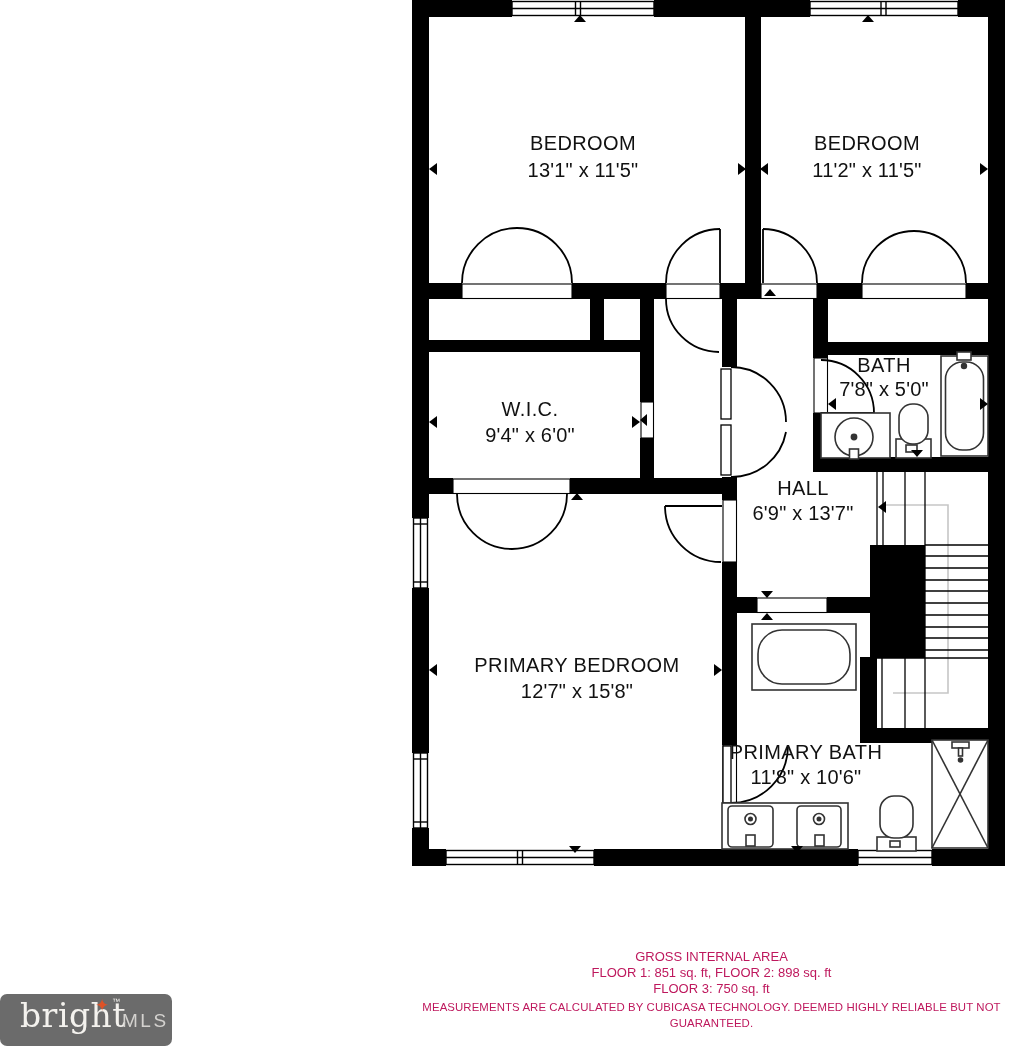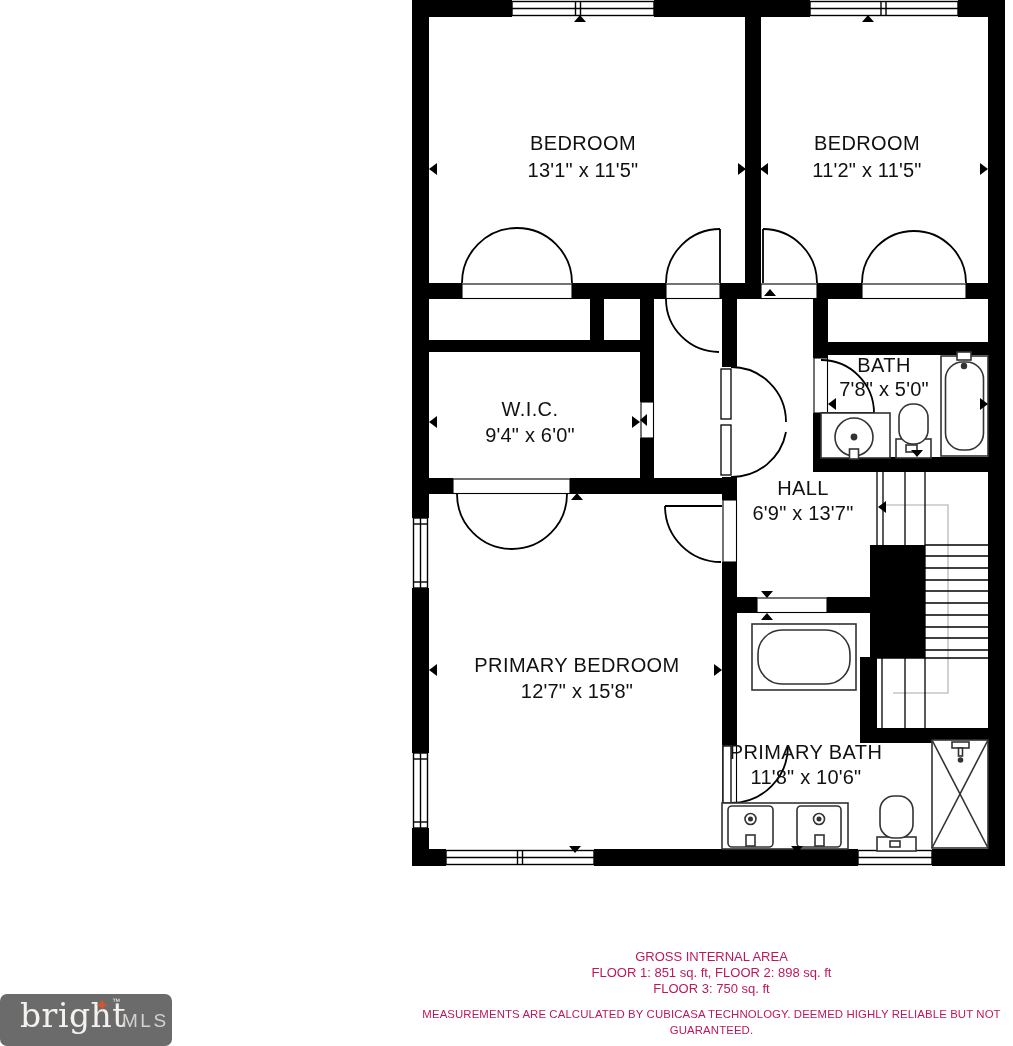--- a/index.html
+++ b/index.html
@@ -4,21 +4,21 @@
 <style>
   html,body{margin:0;padding:0;background:#ffffff;}
   body{width:1013px;height:1046px;position:relative;overflow:hidden;
        font-family:"Liberation Sans",sans-serif;}
   #stage{position:absolute;inset:0;}
   svg text{font-family:"Liberation Sans",sans-serif;fill:#111;}
   .room-name{font-size:20px;letter-spacing:.4px;}
   .room-dims{font-size:20px;letter-spacing:.2px;}
   .footer{position:absolute;left:418px;right:8px;top:949px;text-align:center;
           color:#be185d;font-size:13px;line-height:16.2px;font-weight:500;}
-  .footer .disclaimer{font-size:11.4px;letter-spacing:.1px;margin-top:8px;}
+  .footer .disclaimer{font-size:11.4px;letter-spacing:.1px;margin-top:1px;}
   .logo{position:absolute;left:0;top:994px;width:172px;height:52px;}
   .logo-inner{position:relative;width:100%;height:100%;}
   .logo-brand{position:absolute;left:20px;top:2px;font-family:"DejaVu Serif",serif;
               font-size:33px;color:#f4f2ee;letter-spacing:.5px;}
   .logo-star{position:absolute;left:95px;top:3px;font-size:17px;line-height:17px;}
   .logo-tm{position:absolute;left:112px;top:3px;font-size:8px;color:#f4f2ee;}
   .logo-suffix{position:absolute;left:122px;top:16px;font-size:19px;color:#d4d2cf;
                letter-spacing:2.5px;}
 </style>
 </head>

